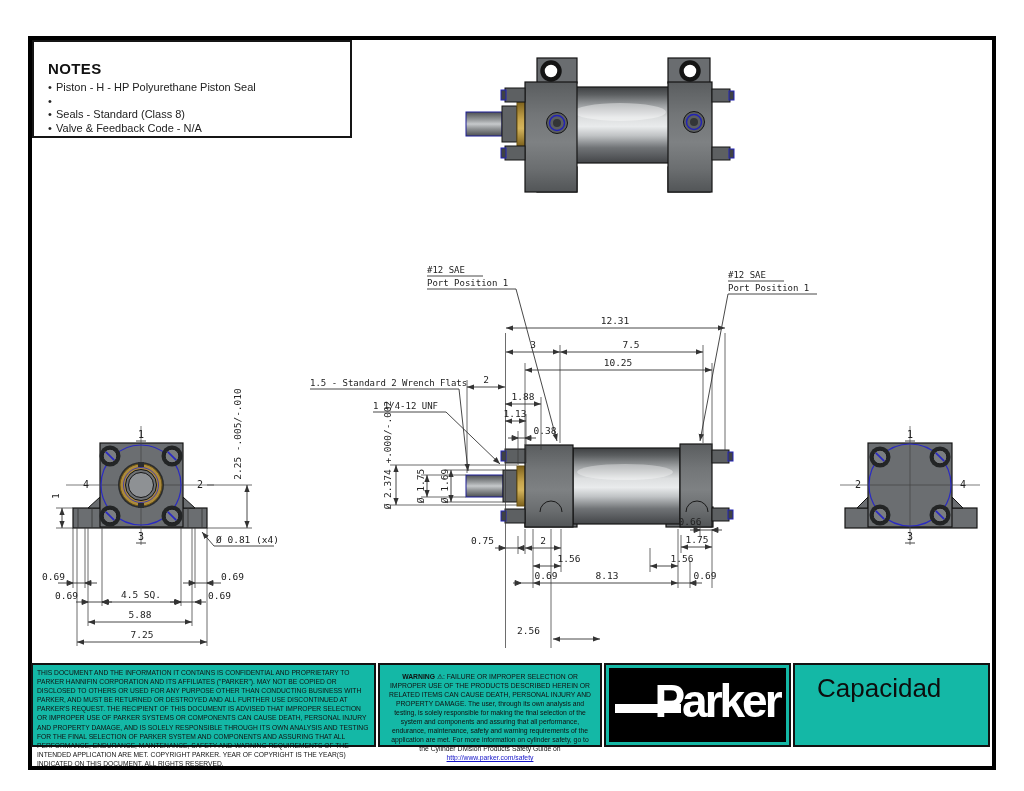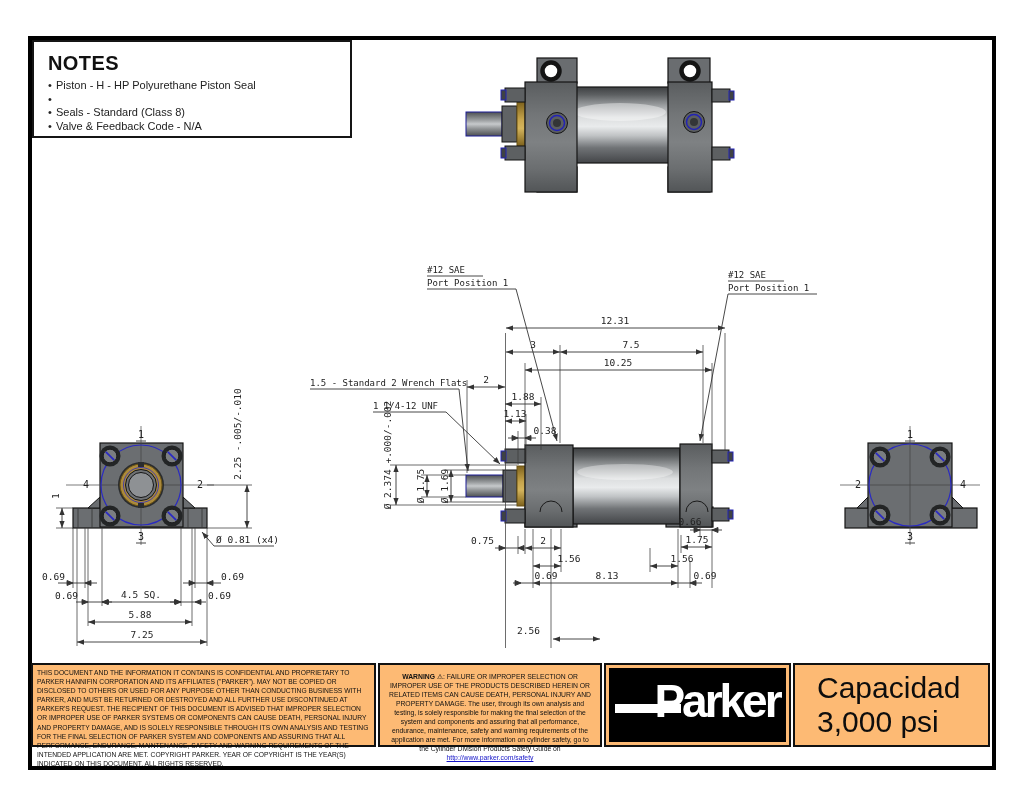--- a/index.html
+++ b/index.html
@@ -1,34 +1,34 @@
 <!DOCTYPE html>
 <html><head>
 <meta charset="utf-8">
 <style>
   html,body{margin:0;padding:0;background:#fff;}
   .page{position:relative;width:1024px;height:791px;background:#fff;overflow:hidden;
         font-family:"Liberation Sans",sans-serif;color:#111;}
   .frame{position:absolute;left:28px;top:36px;width:960px;height:726px;border:4px solid #000;}
   .notes{position:absolute;left:32px;top:40px;width:316px;height:94px;border:2px solid #151515;background:#fff;}
-  .notes h1{margin:10px 0 4px 14px;font-size:20px;font-weight:bold;letter-spacing:.4px;}
+  .notes h1{margin:18px 0 4px 14px;font-size:15px;font-weight:bold;letter-spacing:.4px;}
   .notes .li{display:flex;font-size:11px;line-height:13.5px;margin-left:10px;color:#222;}
   .notes .dot{width:12px;text-align:center;}
   svg text{font-family:"DejaVu Sans Mono",monospace;fill:#222;}
-  .strip{position:absolute;top:663px;height:84px;background:#fdba74;border:2px solid #111;box-sizing:border-box;}
+  .strip{position:absolute;top:663px;height:84px;background:#14b8a6;border:2px solid #111;box-sizing:border-box;}
   .legal{left:31px;width:345px;font-size:6.7px;line-height:9.1px;padding:3px 4px;color:#111;}
   .warn{left:378px;width:224px;font-size:6.8px;line-height:9px;text-align:center;padding:7px 8px 0 8px;box-sizing:border-box;}
   .warn .wt{font-weight:bold;}
   .warn a{color:#1515c8;text-decoration:underline;}
   .pkr{left:604px;width:187px;}
   .pkr .black{position:absolute;left:3px;top:3px;right:3px;bottom:3px;background:#000;}
   .pkr .word{position:absolute;left:38px;top:6px;width:140px;text-align:center;color:#fff;
              font-size:46px;font-weight:bold;letter-spacing:-3px;font-family:"Liberation Sans",sans-serif;}
   .pkr .bar{position:absolute;left:6px;top:36px;width:66px;height:9px;background:#fff;}
-  .cap{left:793px;width:197px;font-size:30px;line-height:34px;padding:6px 0 0 22px;box-sizing:border-box;color:#0d0d0d;}
+  .cap{left:793px;width:197px;font-size:26px;line-height:34px;padding:6px 0 0 22px;box-sizing:border-box;color:#0d0d0d;}
 </style>
 </head>
 <body>
 
 <div class="page">
   <div class="frame"></div>
 
   <div class="notes">
     <h1>NOTES</h1>
     <div class="li">
@@ -388,15 +388,14 @@
 
   <div class="strip pkr">
     <div class="black">
       <div class="bar"></div>
       <div class="word">Parker</div>
     </div>
   </div>
 
   <div class="strip cap">
     <div>Capacidad</div>
-    <div>3,000 psi</div>
   </div>
 </div>
 
 </body></html>

